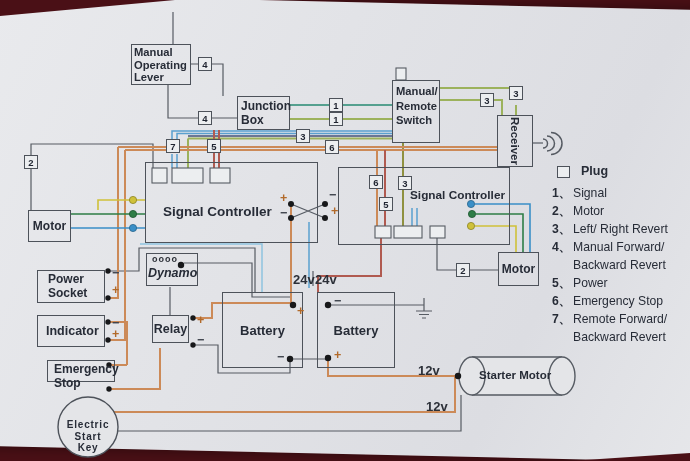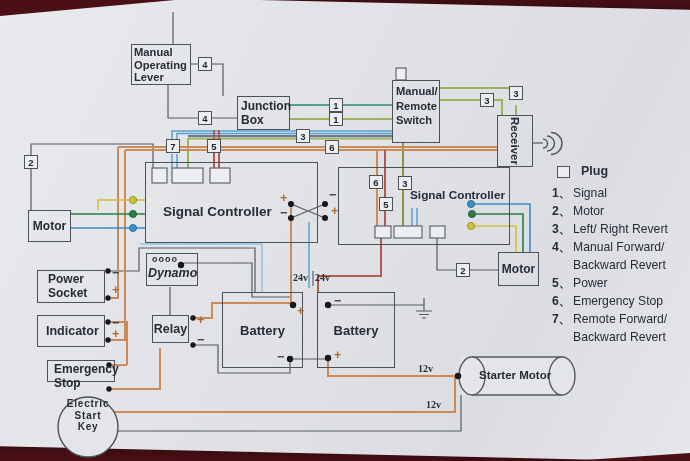--- a/index.html
+++ b/index.html
@@ -14,21 +14,21 @@
   .canvas{position:absolute;left:0;top:0;width:690px;height:461px;}
   svg{position:absolute;left:0;top:0;}
   .box{position:absolute;border:1.4px solid #4d525a;color:#272c37;font-weight:600;
        box-sizing:border-box;white-space:pre-line;}
   .lbl{position:absolute;color:#272c37;font-weight:600;white-space:pre-line;}
   .plug{position:absolute;width:14px;height:14px;border:1.2px solid #4d525a;background:#eceef0;
         font-size:9.5px;font-weight:700;color:#1f2430;display:flex;align-items:center;
         justify-content:center;box-sizing:border-box;}
   .sym{position:absolute;font-size:12.5px;font-weight:700;line-height:10px;}
   .plus{color:#b26a2a;} .minus{color:#3c414b;}
-  .vlabel{position:absolute;font-size:10px;font-weight:600;color:#2c3038;font-family:Liberation Serif, serif;}
+  .vlabel{position:absolute;font-size:13px;font-weight:600;color:#2c3038;}
   .legend{position:absolute;left:552px;top:184px;display:flex;flex-direction:column;}
   .lrow{display:flex;}
   .lnum{width:21px;font-size:12.2px;font-weight:600;color:#272c37;line-height:18px;}
   .ltext{font-size:12.2px;font-weight:400;color:#272c37;line-height:18px;white-space:pre-line;width:112px;}
   .coil{position:absolute;font-size:9px;font-weight:700;letter-spacing:1px;color:#2c3038;}
   .flexc{display:flex;align-items:center;}
   .vert{writing-mode:vertical-rl;display:flex;align-items:center;justify-content:center;}
 </style>
 </head>
 <body>
@@ -189,21 +189,21 @@
 <div class="box" style="left:146px;top:253px;width:52px;height:33px;"></div>
 <span class="coil" style="left:152px;top:254px;">oooo</span>
 <div class="lbl" style="left:148px;top:266px;font-size:12.5px;font-style:italic;">Dynamo</div>
 <div class="box flexc" style="left:37px;top:315px;width:68px;height:32px;font-size:12.5px;padding-left:8px;">Indicator</div>
 <div class="box flexc" style="left:152px;top:315px;width:37px;height:28px;font-size:12.5px;justify-content:center;">Relay</div>
 <div class="box flexc" style="left:222px;top:292px;width:81px;height:76px;font-size:13px;justify-content:center;">Battery</div>
 <div class="box flexc" style="left:317px;top:292px;width:78px;height:76px;font-size:13px;justify-content:center;">Battery</div>
 <div class="box" style="left:47px;top:360px;width:68px;height:22px;font-size:12px;line-height:13.5px;padding:2px 0 0 6px;">Emergency
 Stop</div>
 <div class="lbl" style="left:479px;top:369px;font-size:11.5px;">Starter Motor</div>
-<div class="lbl" style="left:60px;top:398px;width:56px;text-align:center;font-size:10px;line-height:11.5px;letter-spacing:0.8px;">Electric
+<div class="lbl" style="left:60px;top:419px;width:56px;text-align:center;font-size:10px;line-height:11.5px;letter-spacing:0.8px;">Electric
 Start
 Key</div>
 
 <div class="plug" style="left:198px;top:57px;">4</div>
 <div class="plug" style="left:198px;top:111px;">4</div>
 <div class="plug" style="left:329px;top:98px;">1</div>
 <div class="plug" style="left:329px;top:112px;">1</div>
 <div class="plug" style="left:296px;top:129px;">3</div>
 <div class="plug" style="left:325px;top:140px;">6</div>
 <div class="plug" style="left:166px;top:139px;">7</div>

